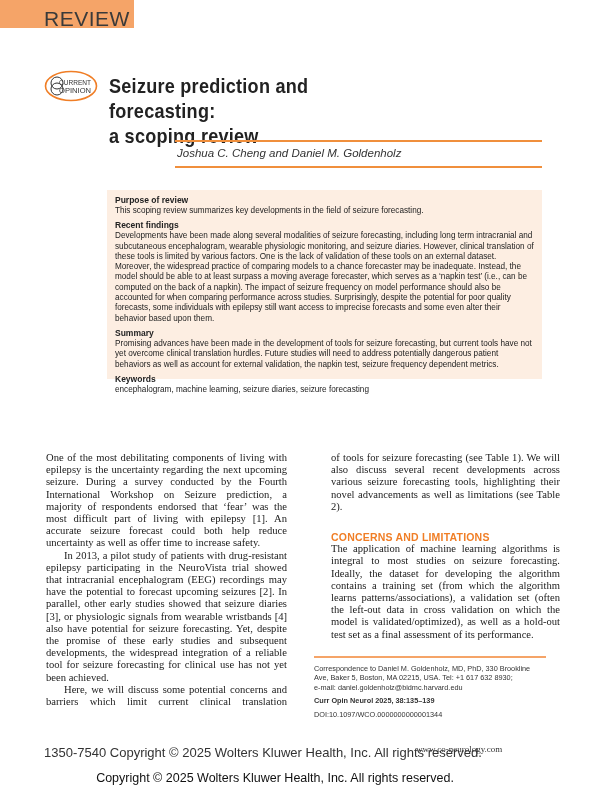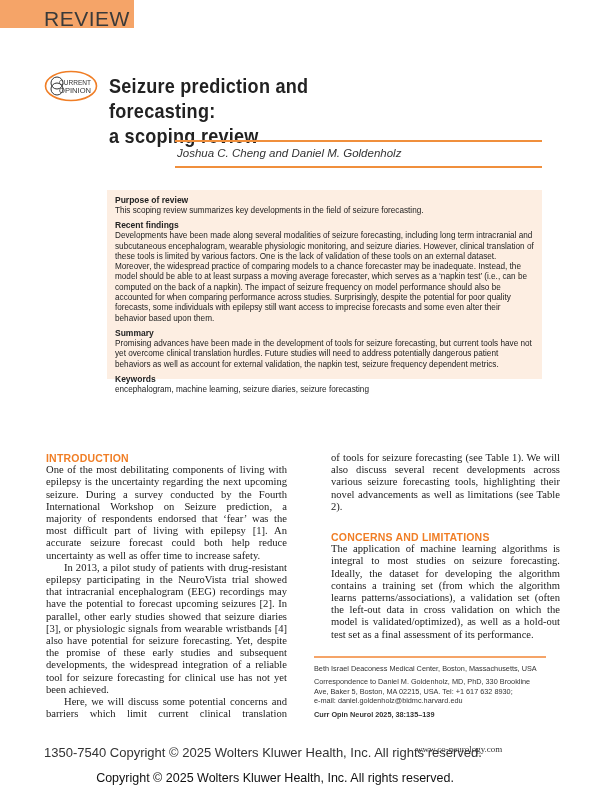--- a/index.html
+++ b/index.html
@@ -94,35 +94,34 @@
   <p>This scoping review summarizes key developments in the field of seizure forecasting.</p>
   <h4>Recent findings</h4>
   <p>Developments have been made along several modalities of seizure forecasting, including long term intracranial and subcutaneous encephalogram, wearable physiologic monitoring, and seizure diaries. However, clinical translation of these tools is limited by various factors. One is the lack of validation of these tools on an external dataset. Moreover, the widespread practice of comparing models to a chance forecaster may be inadequate. Instead, the model should be able to at least surpass a moving average forecaster, which serves as a ‘napkin test’ (i.e., can be computed on the back of a napkin). The impact of seizure frequency on model performance should also be accounted for when comparing performance across studies. Surprisingly, despite the potential for poor quality forecasts, some individuals with epilepsy still want access to imprecise forecasts and some even alter their behavior based upon them.</p>
   <h4>Summary</h4>
   <p>Promising advances have been made in the development of tools for seizure forecasting, but current tools have not yet overcome clinical translation hurdles. Future studies will need to address potentially dangerous patient behaviors as well as account for external validation, the napkin test, seizure frequency dependent metrics.</p>
   <h4>Keywords</h4>
   <p>encephalogram, machine learning, seizure diaries, seizure forecasting</p>
 </div>
 
 <div class="col left-col">
-  <div class="section-head">INTRODUCTION</div>
   <p>One of the most debilitating components of living with epilepsy is the uncertainty regarding the next upcoming seizure. During a survey conducted by the Fourth International Workshop on Seizure prediction, a majority of respondents endorsed that ‘fear’ was the most difficult part of living with epilepsy [1]. An accurate seizure forecast could both help reduce uncertainty as well as offer time to increase safety.</p>
   <p class="indent">In 2013, a pilot study of patients with drug-resistant epilepsy participating in the NeuroVista trial showed that intracranial encephalogram (EEG) recordings may have the potential to forecast upcoming seizures [2]. In parallel, other early studies showed that seizure diaries [3], or physiologic signals from wearable wristbands [4] also have potential for seizure forecasting. Yet, despite the promise of these early studies and subsequent developments, the widespread integration of a reliable tool for seizure forecasting for clinical use has not yet been achieved.</p>
   <p class="indent" id="intro3" style="text-align-last: justify;">Here, we will discuss some potential concerns and barriers which limit current clinical translation</p>
 </div>
 
 <div class="col right-col">
   <p id="intro3cont">of tools for seizure forecasting (see Table 1). We will also discuss several recent developments across various seizure forecasting tools, highlighting their novel advancements as well as limitations (see Table 2).</p>
   <div class="section-head" style="margin-top:18px;">CONCERNS AND LIMITATIONS</div>
   <p>The application of machine learning algorithms is integral to most studies on seizure forecasting. Ideally, the dataset for developing the algorithm contains a training set (from which the algorithm learns patterns/associations), a validation set (often the left-out data in cross validation on which the model is validated/optimized), as well as a hold-out test set as a final assessment of its performance.</p>
 </div>
 
 <div class="affil">
   <div class="rule-top"></div>
-  <p>Beth Israel Deaconess Medical Center, Boston, Massachusetts, USA</p>
   <p style="margin-bottom:0">Correspondence to Daniel M. Goldenholz, MD, PhD, 330 Brookline Ave, Baker 5, Boston, MA 02215, USA. Tel: +1 617 632 8930;</p>
   <p>e-mail: daniel.goldenholz@bidmc.harvard.edu</p>
   <p class="journal">Curr Opin Neurol 2025, 38:135–139</p>
+  <p>DOI:10.1097/WCO.0000000000001344</p>
 </div>
 
 <div class="footer-left">1350-7540 Copyright © 2025 Wolters Kluwer Health, Inc. All rights reserved.</div>
 <div class="footer-right">www.co-neurology.com</div>
 <div class="copyright-bar">Copyright © 2025 Wolters Kluwer Health, Inc. All rights reserved.</div>
 
 </body></html>

